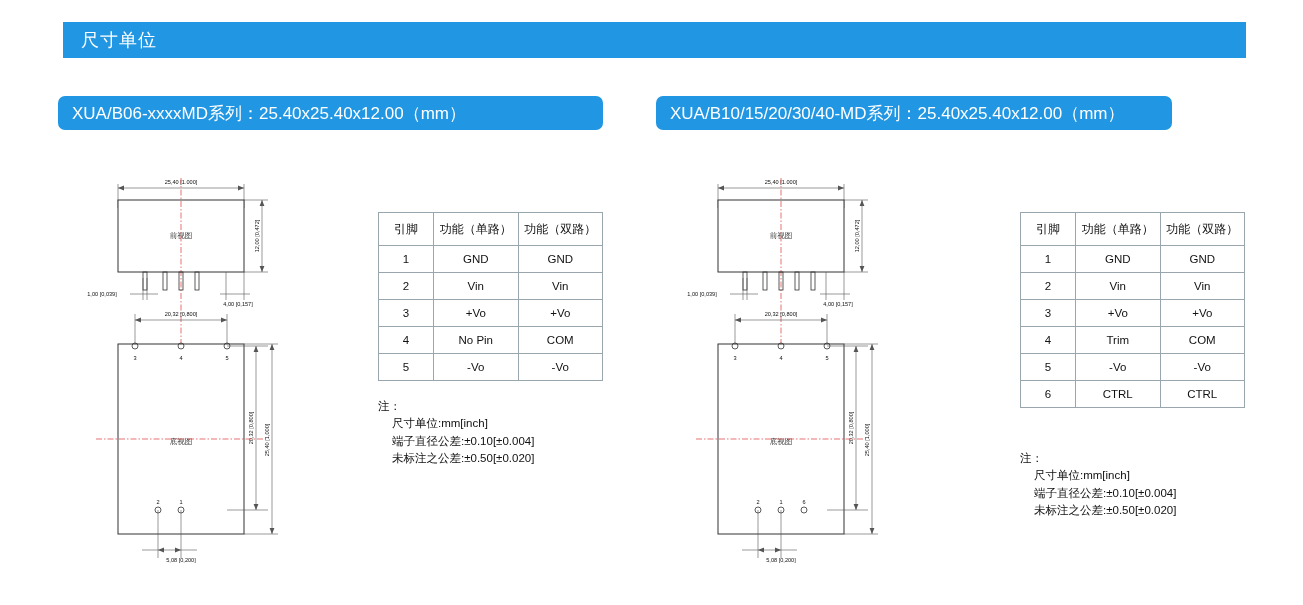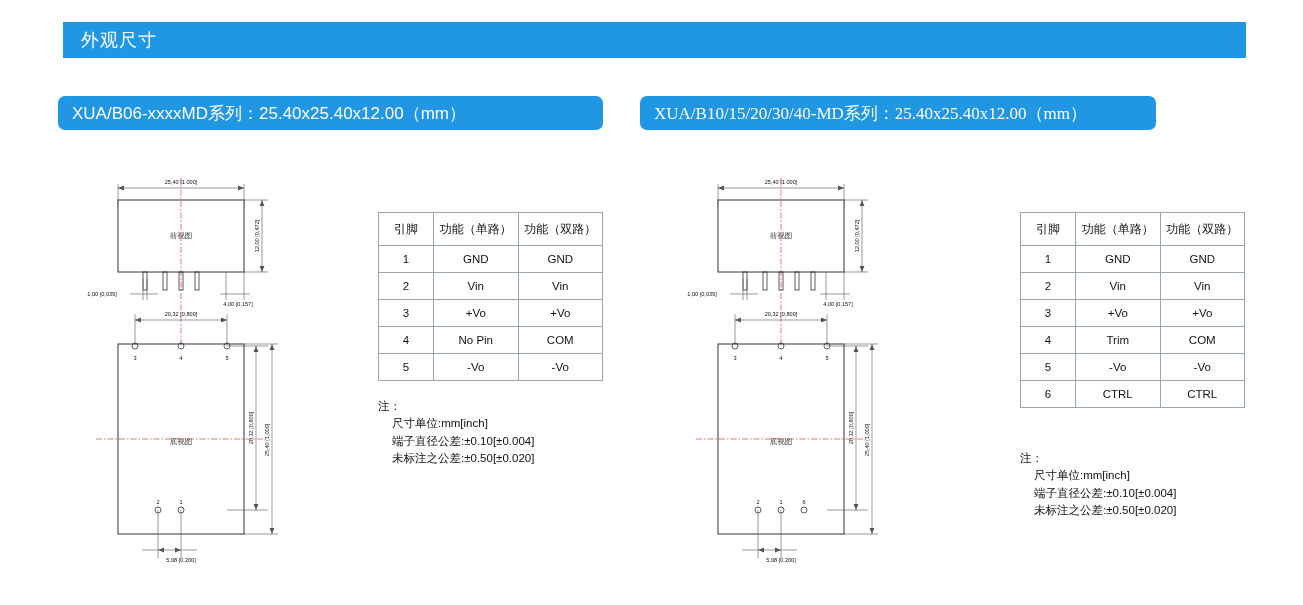--- a/index.html
+++ b/index.html
@@ -52,21 +52,21 @@
     background: #2196e3;
     color: #ffffff;
     font-size: 17px;
     display: flex;
     align-items: center;
     padding-left: 14px;
     box-sizing: border-box;
     border-radius: 7px;
   }
   .col-title.left  { left: 58px;  width: 545px; }
-  .col-title.right { left: 640px; width: 516px; font-family: Liberation Serif, serif; }
+  .col-title.right { left: 656px; width: 516px; }
 
   
   .drawing {
     position: absolute;
     top: 160px;
   }
   .drawing.left  { left: 30px;  width: 340px; height: 420px; }
   .drawing.right { left: 630px; width: 340px; height: 420px; }
 
   .drawing svg { display: block; }
@@ -115,21 +115,21 @@
   .ctr { stroke: #d33; stroke-width: 0.7; fill: none; stroke-dasharray: 6 2 1.5 2; }
   .body-rect { stroke: #333; stroke-width: 1; fill: #ffffff; }
 </style>
 </head>
 <body>
 
 <div class="page">
 
   <div class="section-bar">
     <div class="accent"></div>
-    <div class="title">外观尺寸</div>
+    <div class="title">尺寸单位</div>
   </div>
 
   <div class="col-title left">XUA/B06-xxxxMD系列：25.40x25.40x12.00（mm）</div>
   <div class="col-title right">XUA/B10/15/20/30/40-MD系列：25.40x25.40x12.00（mm）</div>
 
   <div class="drawing left">
     <svg width="340" height="420" viewBox="0 0 340 420">
 
       <line class="ln-thin" x1="88" y1="24" x2="88" y2="48"></line>
       <line class="ln-thin" x1="214" y1="24" x2="214" y2="48"></line>

